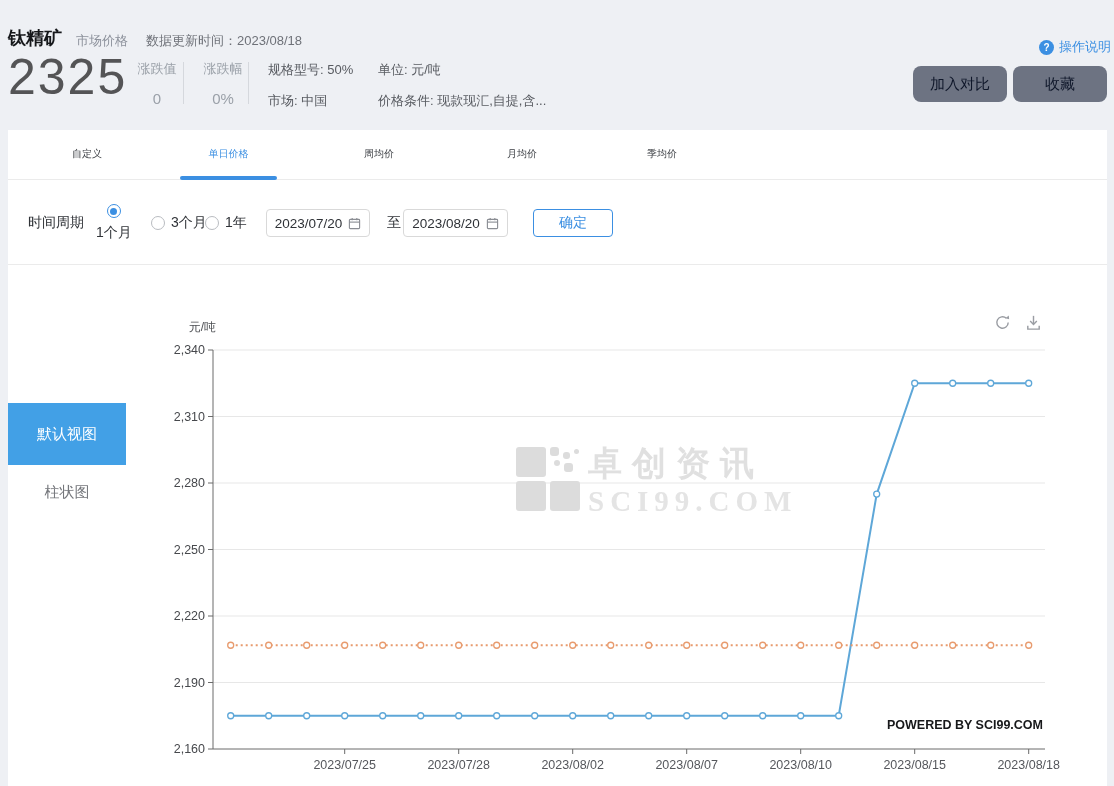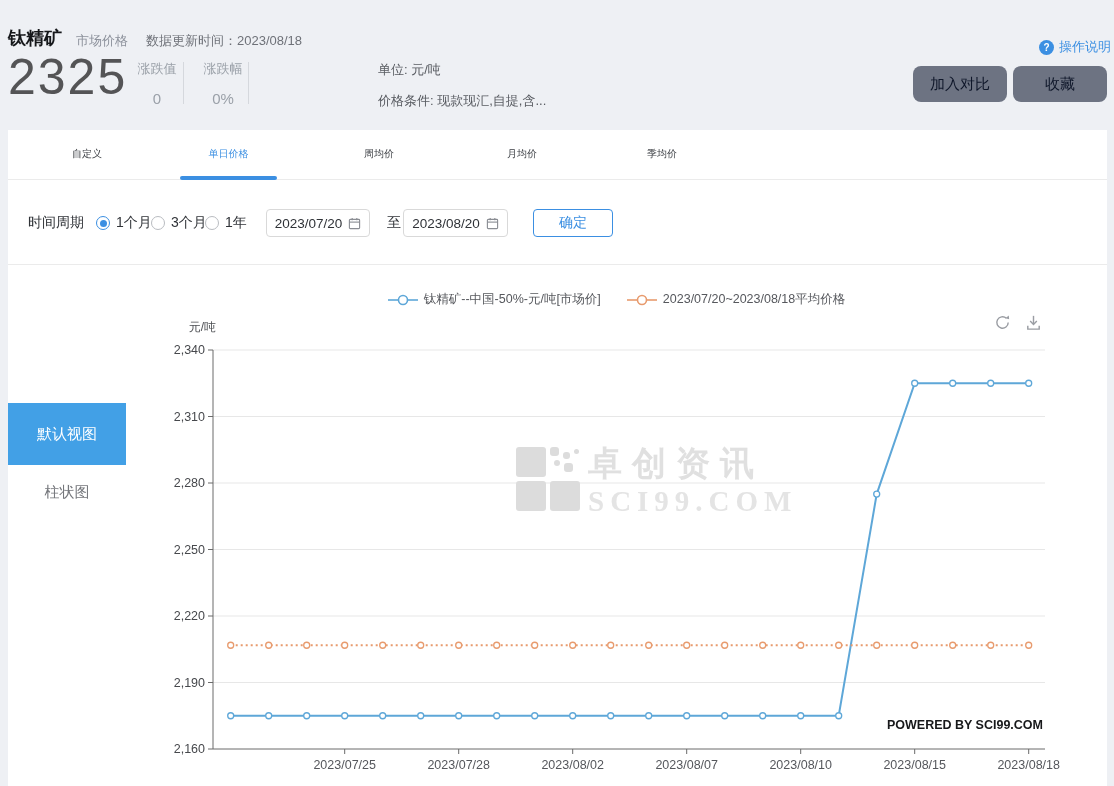--- a/index.html
+++ b/index.html
@@ -40,21 +40,21 @@
   .tab2 { left:172px; width:97px;text-align:center; }
   .tab3 { left:341px; width:60px; }
   .tab4 { left:484px; width:60px; }
   .tab5 { left:624px; width:60px; }
 
   
   .filterrow { position:absolute; left:0; top:50px; width:1099px; height:85px; border-bottom:1px solid #ebebeb; }
   .f-label { position:absolute; left:20px; top:86px; transform:translateY(-50%); font-size:14px; color:#2f3237; }
   .f-label, .radio-lab { top:43px; }
   .radio { position:absolute; display:flex; align-items:center; gap:6px; top:43px; transform:translateY(-50%); cursor:pointer; font-size:14px; color:#2f3237; }
-  .r1 { left:88px; } .r2 { left:143px; } .r3 { left:197px; }
+  .r1 { left:88px;flex-direction:column; } .r2 { left:143px; } .r3 { left:197px; }
   .rdot { width:14px; height:14px; border-radius:50%; border:1.5px solid #b9bcc1; background:#fff; position:relative; }
   .radio.sel .rdot { border-color:var(--accent,#3b8fe2); }
   .radio.sel .rdot::after { content:""; position:absolute; left:2.5px; top:2.5px; width:7px; height:7px; border-radius:50%; background:var(--accent,#3b8fe2); }
   .datebox { position:absolute; top:29px; height:28px; border:1px solid #d9d9d9; border-radius:4px; background:#fff; display:flex; align-items:center; justify-content:center; gap:6px; font-size:13.5px; color:#2f3237; cursor:pointer; }
   .d1 { left:258px; width:104px; } .d2 { left:395px; width:105px; }
   .to-label { position:absolute; left:379px; top:43px; transform:translateY(-50%); font-size:14px; color:#2f3237; }
   .confirm { position:absolute; left:525px; top:29px; width:80px; height:28px; background:#fff; border:1px solid var(--accent,#3b8fe2); color:var(--accent,#3b8fe2); border-radius:4px; font-size:14px; cursor:pointer; font-family:inherit; }
 
   
   .sb-default { position:absolute; left:0; top:273px; width:118px; height:62px; background:var(--sidebar_active,#42a0e6); color:#fff; font-size:15px; display:flex; align-items:center; justify-content:center; cursor:pointer; }
@@ -103,20 +103,24 @@
     <div class="chg chg1">
       <span class="lbl">涨跌值</span>
       <span class="val">0</span>
     </div>
     <div class="vline vl1"></div>
     <div class="chg chg2">
       <span class="lbl">涨跌幅</span>
       <span class="val">0%</span>
     </div>
     <div class="vline vl2"></div>
+    <div class="meta m1">
+      <div>规格型号: 50%</div>
+      <div>市场: 中国</div>
+    </div>
     <div class="meta m2">
       <div>单位: 元/吨</div>
       <div>价格条件: 现款现汇,自提,含...</div>
     </div>
     <button class="hbtn hbtn1">加入对比</button>
     <button class="hbtn hbtn2">收藏</button>
   </div>
 
   <div class="panel">
 
@@ -161,36 +165,20 @@
             <line x1="9.5" y1="1" x2="9.5" y2="3.5" stroke="#8a8d93" stroke-width="1.2"></line>
           </svg>
       </div>
       <button class="confirm">确定</button>
     </div>
 
     <div class="sb-default">默认视图</div>
     <div class="sb-bar">柱状图</div>
 
     <div class="chart-area">
-      <div class="legend" id="legend">
-          <div class="legend-item">
-            <svg width="30" height="12">
-              <line x1="0" x2="30" y1="6" y2="6" stroke="#5ea7d8" stroke-width="1.6"></line>
-              <circle cx="15" cy="6" r="4.5" fill="#fff" stroke="#5ea7d8" stroke-width="1.6"></circle>
-            </svg>
-            <span>钛精矿--中国-50%-元/吨[市场价]</span>
-          </div>
-          <div class="legend-item">
-            <svg width="30" height="12">
-              <line x1="0" x2="30" y1="6" y2="6" stroke="#e89b6e" stroke-width="1.6"></line>
-              <circle cx="15" cy="6" r="4.5" fill="#fff" stroke="#e89b6e" stroke-width="1.6"></circle>
-            </svg>
-            <span>2023/07/20~2023/08/18平均价格</span>
-          </div>
-        </div>
       <div class="chart-icons">
         <svg class="cicon" viewBox="0 0 20 20">
             <path d="M16 10a6 6 0 1 1-1.9-4.38" fill="none" stroke="#9a9da3" stroke-width="1.5"></path>
             <polygon points="16.6,2.6 17,6.6 13.1,5.4" fill="#9a9da3"></polygon>
           </svg>
         <svg class="cicon" viewBox="0 0 20 20">
             <path d="M10 3v8.5" stroke="#9a9da3" stroke-width="1.5" fill="none"></path>
             <path d="M6.5 8.5 10 12l3.5-3.5" stroke="#9a9da3" stroke-width="1.5" fill="none"></path>
             <path d="M4 13.5v3.5h12v-3.5" stroke="#9a9da3" stroke-width="1.5" fill="none"></path>
           </svg>

